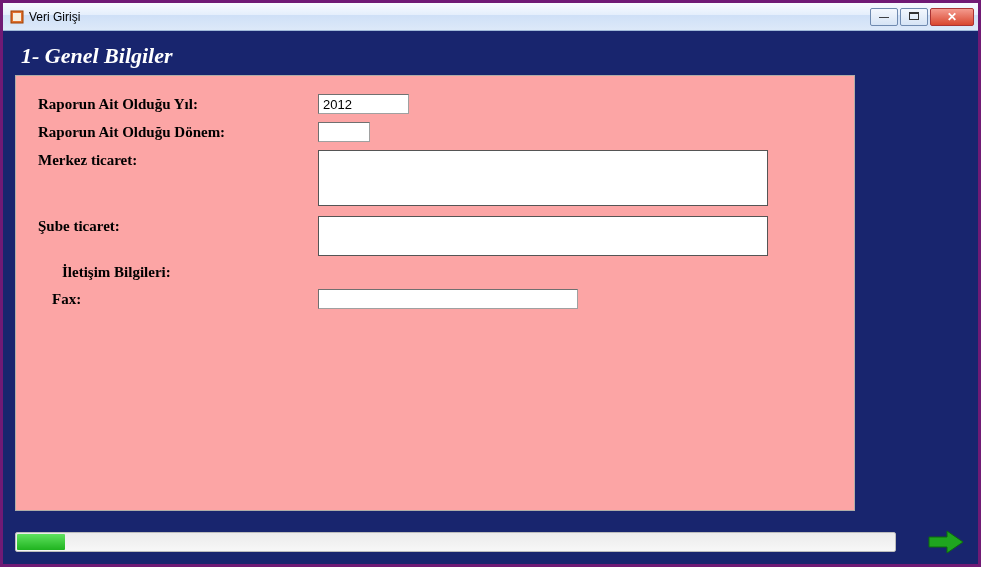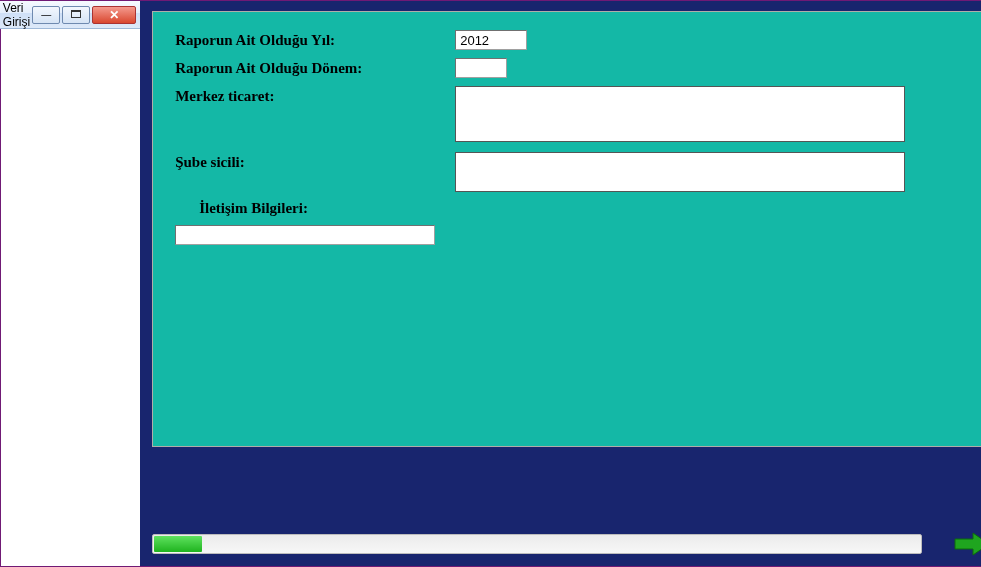--- a/index.html
+++ b/index.html
@@ -8,25 +8,24 @@
     padding: 0;
     font-family: "Segoe UI", Tahoma, sans-serif;
     background: #d4d0c8;
     width: 981px;
     height: 567px;
     overflow: hidden;
   }
   .window {
     width: 981px;
     height: 567px;
-    border: 1px solid #701a75;
-    background: #fff;
-    display: flex;
-    flex-direction: row;
-    justify-content: center;
+    border: 3px solid #701a75;
+    background: #fff;
+    display: flex;
+    flex-direction: column;
   }
   .titlebar {
     height: 28px;
     background: linear-gradient(to bottom, #f7fbff 0%, #e4eefc 45%, #cfe0f7 46%, #dde9f9 100%);
     border-bottom: 1px solid #9fb9d9;
     display: flex;
     align-items: center;
     padding: 0 2px 0 6px;
   }
   .titlebar-icon {
@@ -79,21 +78,21 @@
   .section-title {
     font-family: "Times New Roman", serif;
     font-style: italic;
     font-weight: bold;
     color: #fff;
     font-size: 22px;
     margin: 2px 0 6px 6px;
   }
 
   .form-panel {
-    background: #14b8a6;
+    background: #fca5a5;
     width: 840px;
     height: 436px;
     border: 1px solid #b0ada8;
     padding: 18px 20px 16px 22px;
     position: relative;
   }
 
   .form-row {
     display: flex;
     align-items: flex-start;
@@ -114,21 +113,21 @@
     font-family: "Times New Roman", serif;
     font-weight: bold;
     font-size: 15px;
     color: #000;
     margin-top: 6px;
     margin-bottom: 8px;
     margin-left: 24px;
   }
 
   input[type="text"].tiny {
-    width: 72px;
+    width: 91px;
     height: 20px;
     border: 1px solid #a0a0a0;
     border-top-color: #707070;
     border-left-color: #707070;
     background: #fff;
     font-size: 13px;
     padding: 1px 4px;
   }
   input[type="text"].tiny2 {
     width: 52px;
@@ -229,20 +228,21 @@
         </span>
       </div>
       <div class="win-btn close">
           <span class="glyph">✕</span>
         </div>
     </div>
   </div>
 
   <div class="client">
 
+    <div class="section-title">1- Genel Bilgiler</div>
 
     <div class="form-panel">
 
       <div class="form-row">
         <div class="form-label">Raporun Ait Olduğu Yıl:</div>
         <input type="text" class="tiny" value="2012" style="">
       </div>
 
       <div class="form-row">
         <div class="form-label">Raporun Ait Olduğu Dönem:</div>
@@ -250,28 +250,29 @@
       </div>
 
 
 
       <div class="form-row" style="margin-top:4px;">
         <div class="form-label">Merkez ticaret:</div>
         <textarea class="addr" style=""></textarea>
       </div>
 
       <div class="form-row" style="margin-top:10px;">
-        <div class="form-label">Şube sicili:</div>
+        <div class="form-label">Şube ticaret:</div>
         <textarea class="addr addr2" style=""></textarea>
       </div>
 
       <div class="subsection-label">İletişim Bilgileri:</div>
 
 
       <div class="form-row">
+        <div class="form-label indent">Fax:</div>
         <input type="text" class="contact" value="" style="">
       </div>
 
     </div>
 
     <div class="bottom-bar">
       <div class="progress">
         <div class="progress-fill"></div>
       </div>
       <div class="next-arrow">

